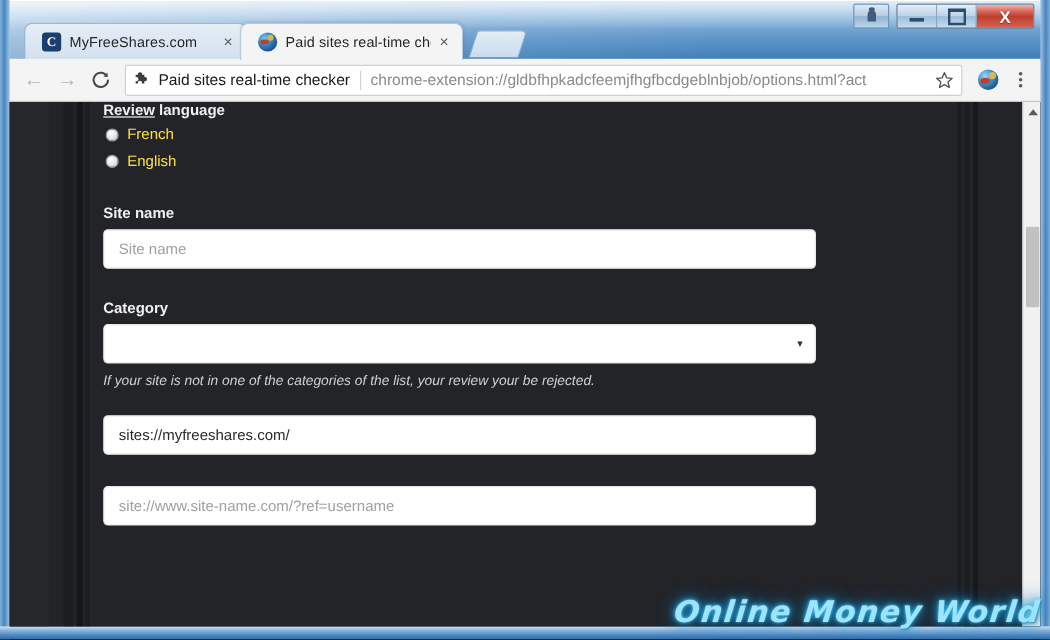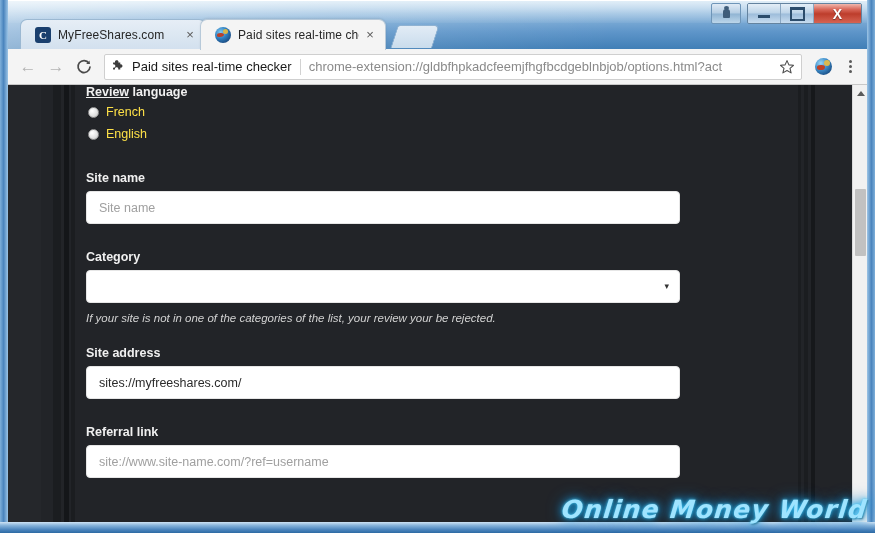--- a/index.html
+++ b/index.html
@@ -621,28 +621,26 @@
         <div class="select-input">
           <span></span>
           <span class="caret">▾</span>
         </div>
         <div class="hint">If your site is not in one of the categories of the list, your review your be rejected.</div>
       </div>
 
       <div class="spacer-md"></div>
 
       <div class="fieldset">
-        <span class="field-label">Site address</span>
         <div class="text-input">sites://myfreeshares.com/</div>
       </div>
 
       <div class="spacer-lg"></div>
 
       <div class="fieldset">
-        <span class="field-label">Referral link</span>
         <div class="text-input placeholder">site://www.site-name.com/?ref=username</div>
       </div>
     </div>
 
     <div class="scrollbar">
       <div class="sb-arrow">
         <div class="tri"></div>
       </div>
       <div class="sb-thumb"></div>
     </div>

